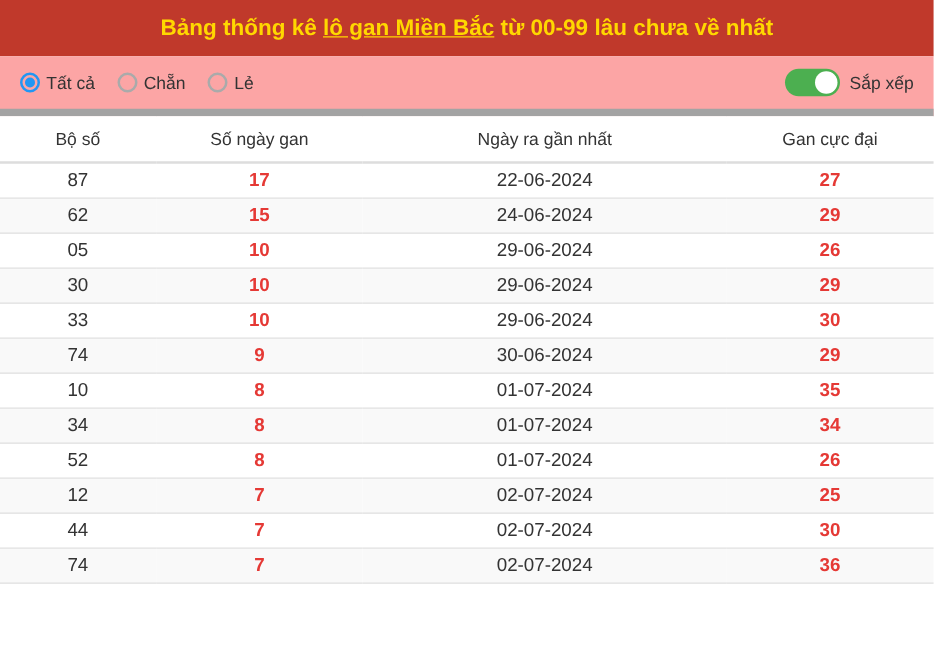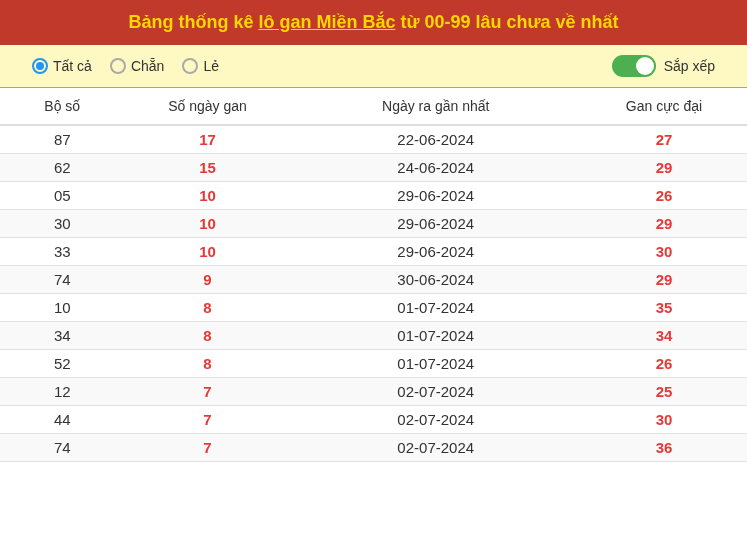--- a/index.html
+++ b/index.html
@@ -21,23 +21,23 @@
       color: #FFD700;
     }
     .header-title .highlight {
       color: #FFD700;
       text-decoration: underline;
     }
 
     .controls {
       display: flex;
       align-items: center;
-      padding: 10px 32px;
-      background: #fef9c3;
-      border-bottom: 1px solid #a3a3a3;
+      padding: 10px 16px;
+      background: #fca5a5;
+      border-bottom: 6px solid #a3a3a3;
       justify-content: space-between;
     }
     .radio-group {
       display: flex;
       align-items: center;
       gap: 18px;
     }
     .radio-item {
       display: flex;
       align-items: center;

